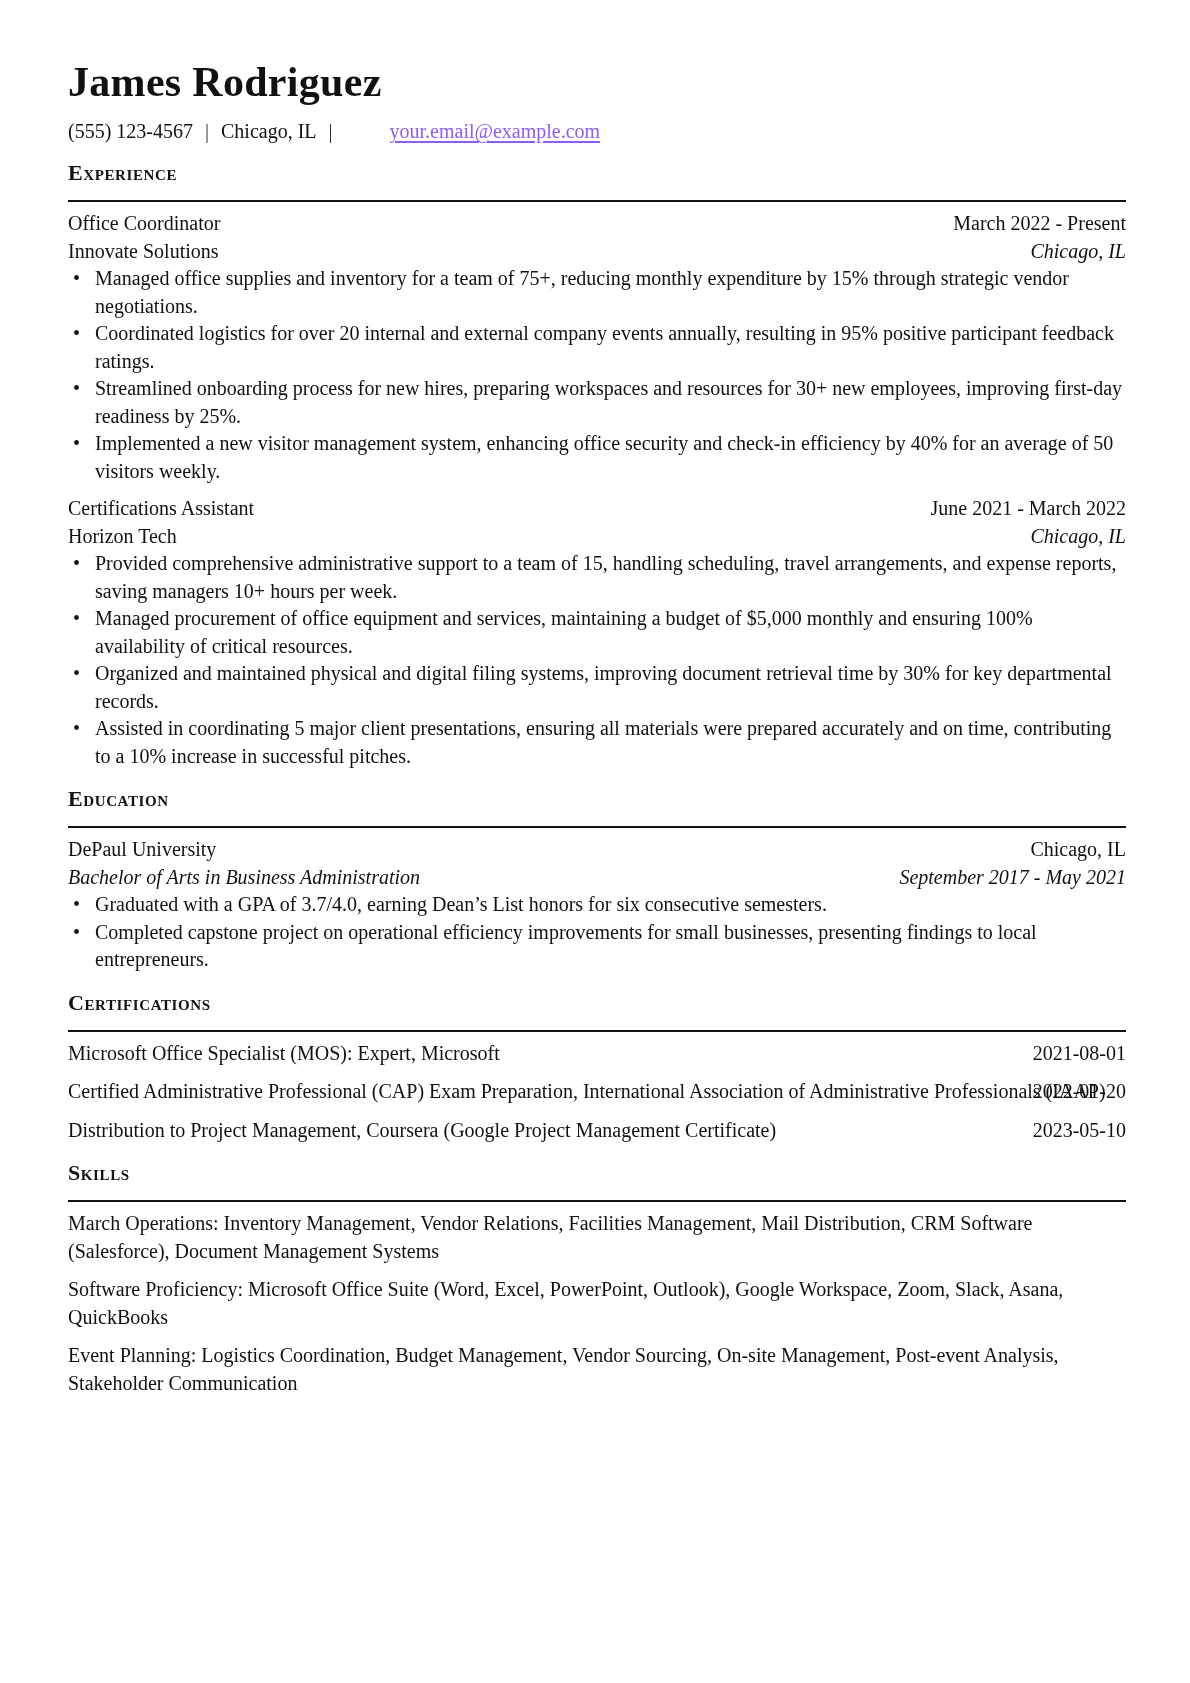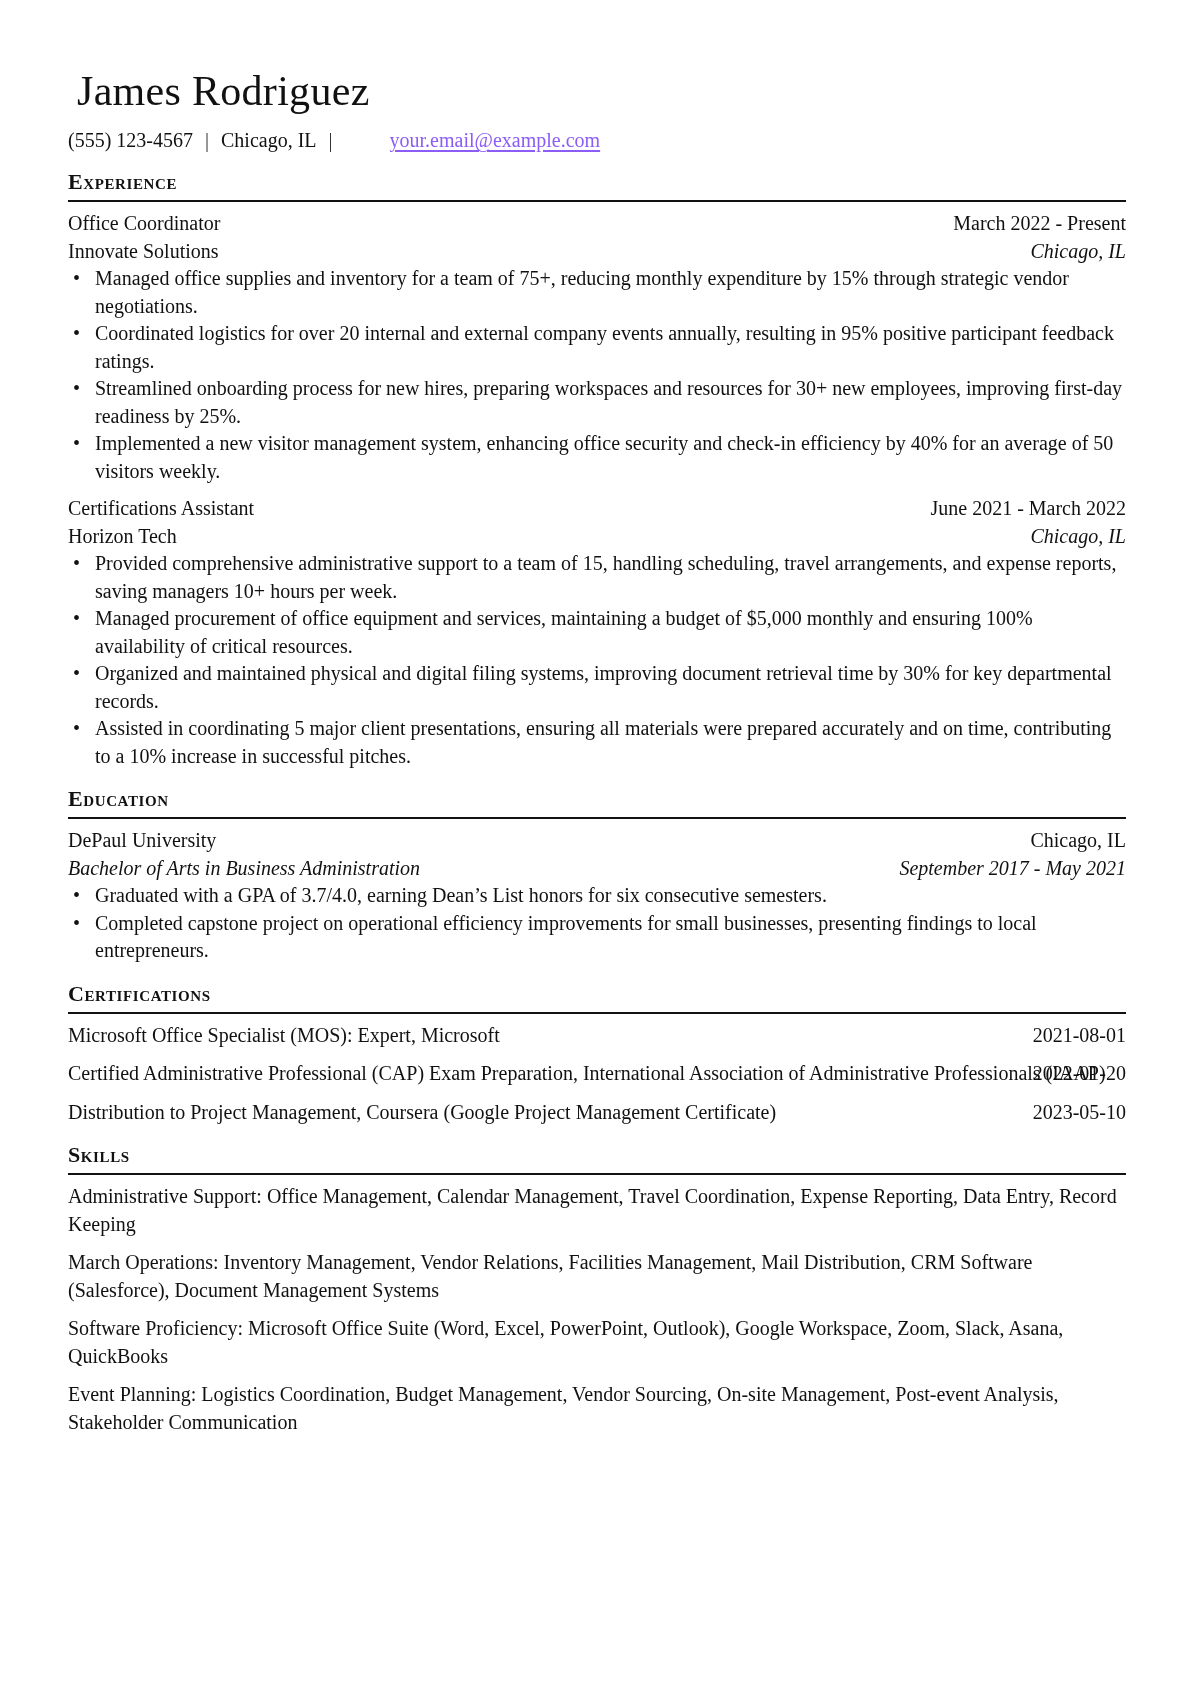--- a/index.html
+++ b/index.html
@@ -15,41 +15,41 @@
       position: absolute;
       left: 68px;
       top: 56px;
       width: 1058px;
       font-family: "Liberation Serif", "DejaVu Serif", serif;
       font-size: 20px;
       line-height: 27.5px;
     }
     .name {
       font-size: 42px;
-      font-weight: normal;
+      font-weight: bold;
       line-height: 52px;
-      margin: 9px;
+      margin: 0;
       letter-spacing: 0.3px;
     }
     .contact {
       margin-top: 10px;
       font-size: 20px;
       line-height: 26px;
     }
     .contact .sep { margin: 0 12px; color: #333; }
     .contact a { color: #8b5cf6; text-decoration: underline; text-underline-offset: 3px; margin-left: 45px; }
 
     .section { margin-top: 16px; }
     .section-title {
       font-size: 22px;
       font-weight: bold;
       font-variant: small-caps;
       letter-spacing: 0.6px;
       line-height: 26px;
-      padding-bottom: 5px;
+      padding-bottom: 14px;
       border-bottom: 2px solid #111;
       margin-bottom: 8px;
     }
     .row {
       display: flex;
       justify-content: space-between;
       align-items: baseline;
     }
     .bold { font-weight: normal; }
     .italic { font-style: italic; }
@@ -162,19 +162,18 @@
     </div>
 
     <div class="cert row">
       <span class="text"><span class="bold">Distribution to Project Management</span><span>, </span><span>Coursera (Google Project Management Certificate)</span></span>
       <span>2023-05-10</span>
     </div>
   </section>
 
   <section class="section">
     <div class="section-title">Skills</div>
-    <div class="skill"><span class="bold">Administrative Support:</span> <span>Office Management, Calendar Management, Travel Coordination, Expense Reporting, Data Entry, Record Keeping</span></div>
     <div class="skill"><span class="bold">March Operations:</span> <span>Inventory Management, Vendor Relations, Facilities Management, Mail Distribution, CRM Software (Salesforce), Document Management Systems</span></div>
     <div class="skill"><span class="bold">Software Proficiency:</span> <span>Microsoft Office Suite (Word, Excel, PowerPoint, Outlook), Google Workspace, Zoom, Slack, Asana, QuickBooks</span></div>
     <div class="skill"><span class="bold">Event Planning:</span> <span>Logistics Coordination, Budget Management, Vendor Sourcing, On-site Management, Post-event Analysis, Stakeholder Communication</span></div>
   </section>
 
 </div>
 
 </body></html>

